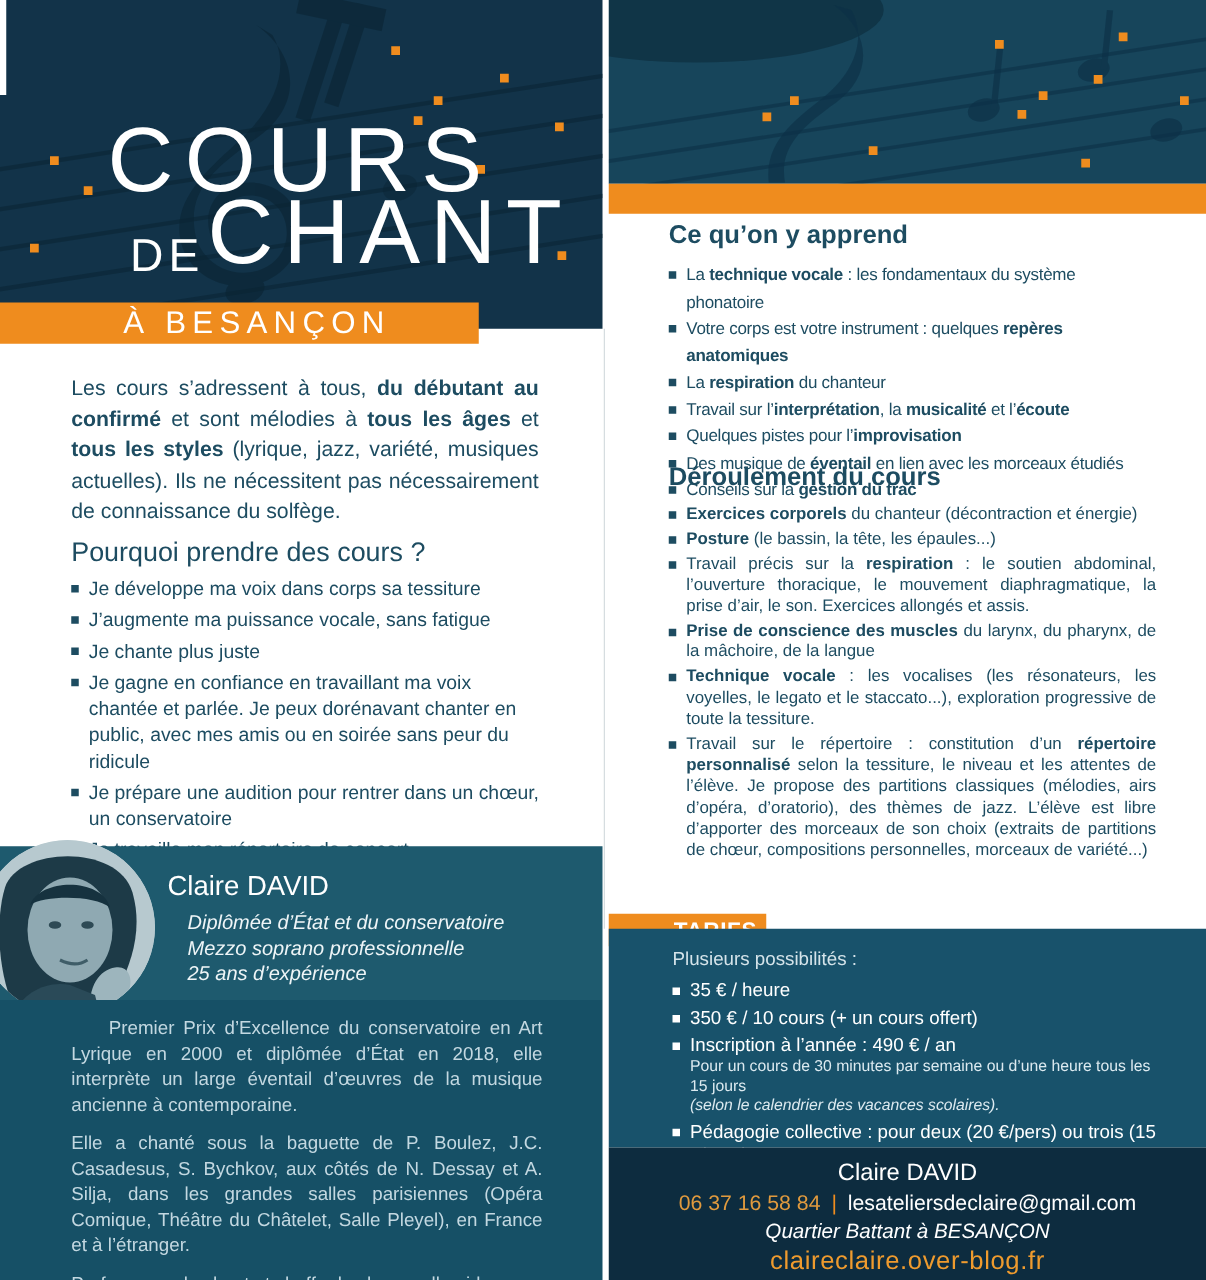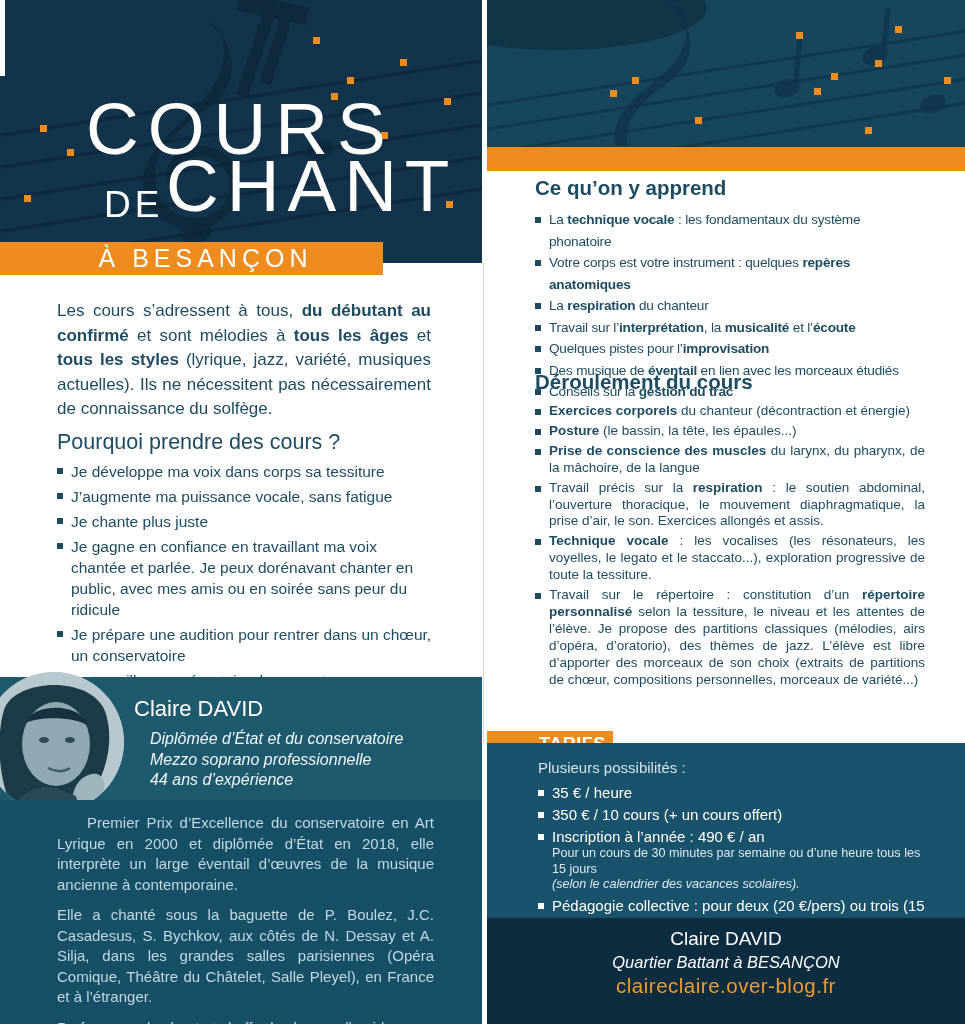--- a/index.html
+++ b/index.html
@@ -158,21 +158,21 @@
         <div class="ltext"><span>Je travaille mon répertoire de concert</span></div>
       </div>
     </div>
   </div>
 
 <div class="abs band">
   <div class="teacher-name">Claire DAVID</div>
   <div class="creds">
       <div>Diplômée d’État et du conservatoire</div>
       <div>Mezzo soprano professionnelle</div>
-      <div>44 ans d’expérience</div>
+      <div>25 ans d’expérience</div>
     </div>
 </div>
 <div class="abs avatar">
   <svg width="140" height="140">
     <circle cx="70" cy="70" r="70" fill="#b7c9cf"></circle>
     <path d="M20 38 C 30 6 110 2 122 42 C 130 70 122 96 112 116 L 96 140 L 30 140 C 14 110 12 64 20 38 Z" fill="#1d3a47"></path>
     <ellipse cx="72" cy="72" rx="34" ry="42" fill="#8fa9b2"></ellipse>
     <path d="M40 52 C 48 30 98 30 104 54 C 92 44 52 44 40 52 Z" fill="#16323f"></path>
     <ellipse cx="60" cy="68" rx="5" ry="3" fill="#2e4a55"></ellipse>
     <ellipse cx="86" cy="68" rx="5" ry="3" fill="#2e4a55"></ellipse>
@@ -282,27 +282,27 @@
         </div>
         <div class="li">
           <span class="sq"></span>
           <div class="lcol">
             <div class="ltext"><span class="b">Posture</span><span> (le bassin, la tête, les épaules...)</span></div>
           </div>
         </div>
         <div class="li">
           <span class="sq"></span>
           <div class="lcol">
+            <div class="ltext"><span>Travail précis sur la </span><span class="b">respiration</span><span> : le soutien abdominal, l’ouverture thoracique, le mouvement diaphragmatique, la prise d’air, le son. Exercices allongés et assis.</span></div>
+          </div>
+        </div>
+        <div class="li">
+          <span class="sq"></span>
+          <div class="lcol">
             <div class="ltext"><span class="b">Prise de conscience des muscles</span><span> du larynx, du pharynx, de la mâchoire, de la langue</span></div>
-          </div>
-        </div>
-        <div class="li">
-          <span class="sq"></span>
-          <div class="lcol">
-            <div class="ltext"><span>Travail précis sur la </span><span class="b">respiration</span><span> : le soutien abdominal, l’ouverture thoracique, le mouvement diaphragmatique, la prise d’air, le son. Exercices allongés et assis.</span></div>
           </div>
         </div>
         <div class="li">
           <span class="sq"></span>
           <div class="lcol">
             <div class="ltext"><span class="b">Technique vocale</span><span> : les vocalises (les résonateurs, les voyelles, le legato et le staccato...), exploration progressive de toute la tessiture.</span></div>
           </div>
         </div>
         <div class="li">
           <span class="sq"></span>
@@ -342,16 +342,21 @@
           <div class="lcol">
             <div class="ltext"><span>Pédagogie collective : pour deux (20 €/pers) ou trois (15 €/pers).</span></div>
             <div class="lsub">Travail constructif et positif d’écoute et d’observation, chants communs...</div>
           </div>
         </div>
       </div>
   </div>
 
   <div class="rfooter">
     <div class="f1">Claire DAVID</div>
+    <div class="f2">
+      <span class="phone">06 37 16 58 84</span>
+      <span class="sep">|</span>
+      <span>lesateliersdeclaire@gmail.com</span>
+    </div>
     <div class="f3">Quartier Battant à BESANÇON</div>
     <div class="f4">claireclaire.over-blog.fr</div>
   </div>
 </div>
 
 </body></html>

